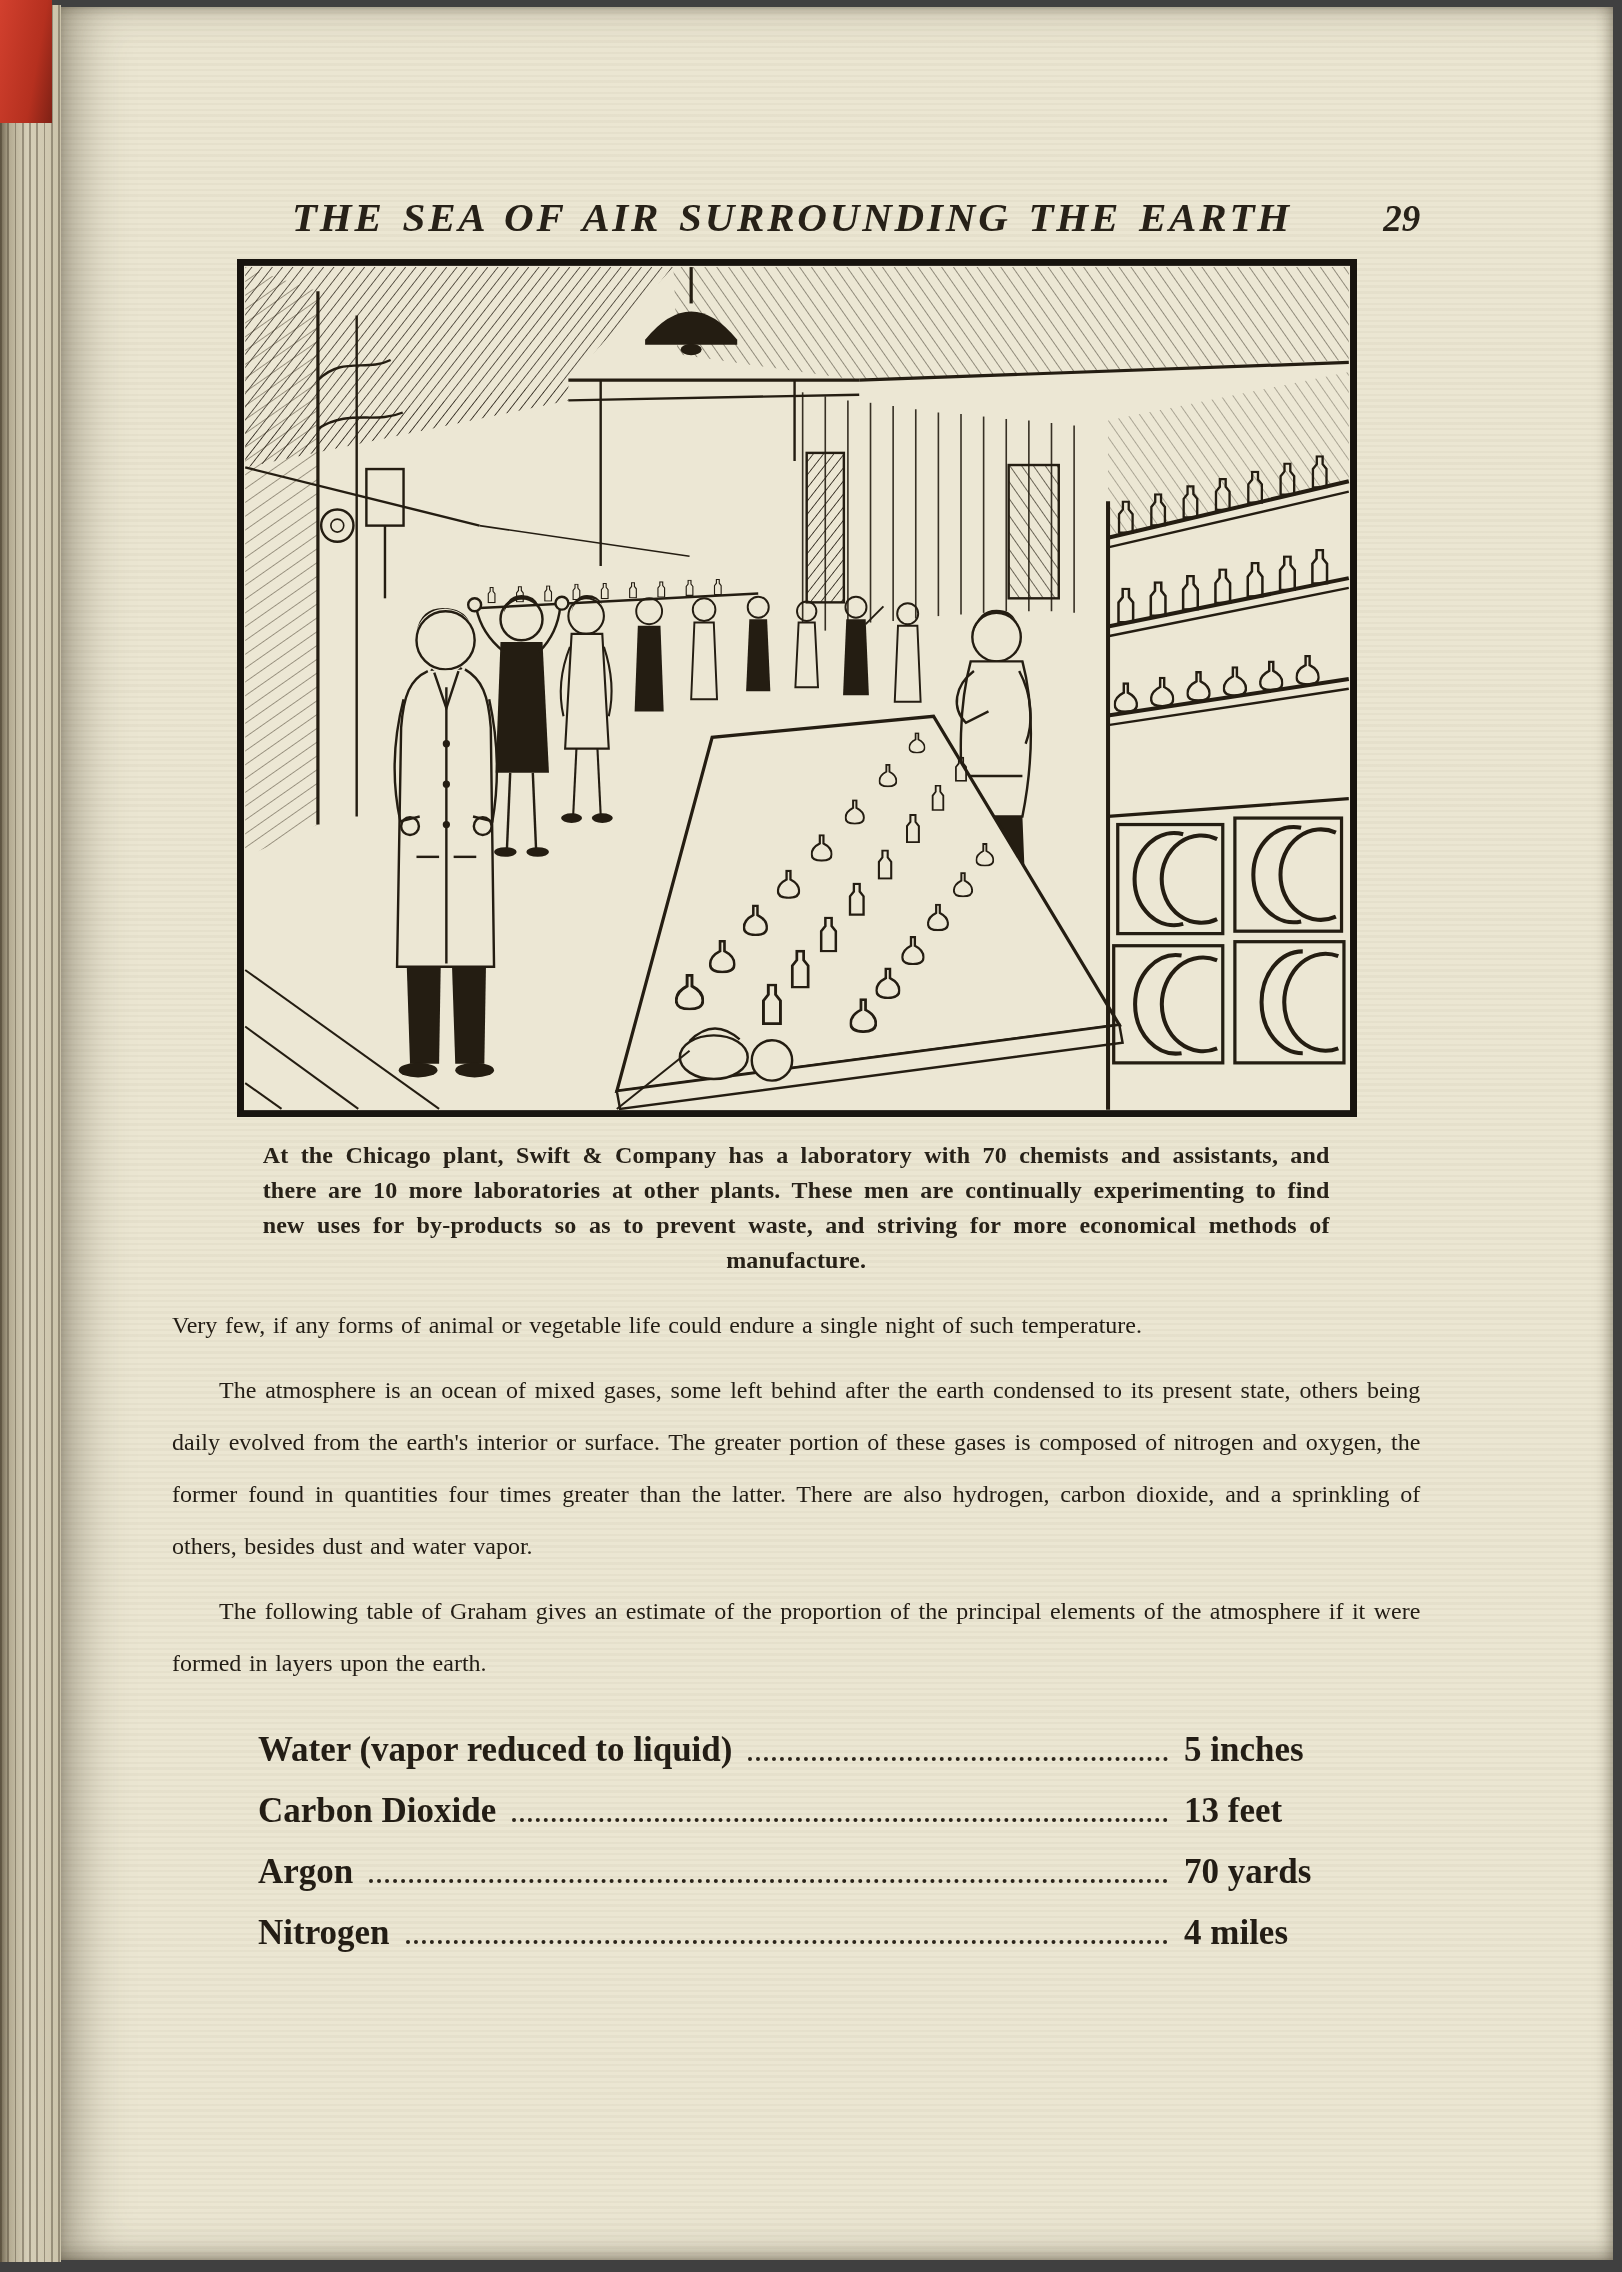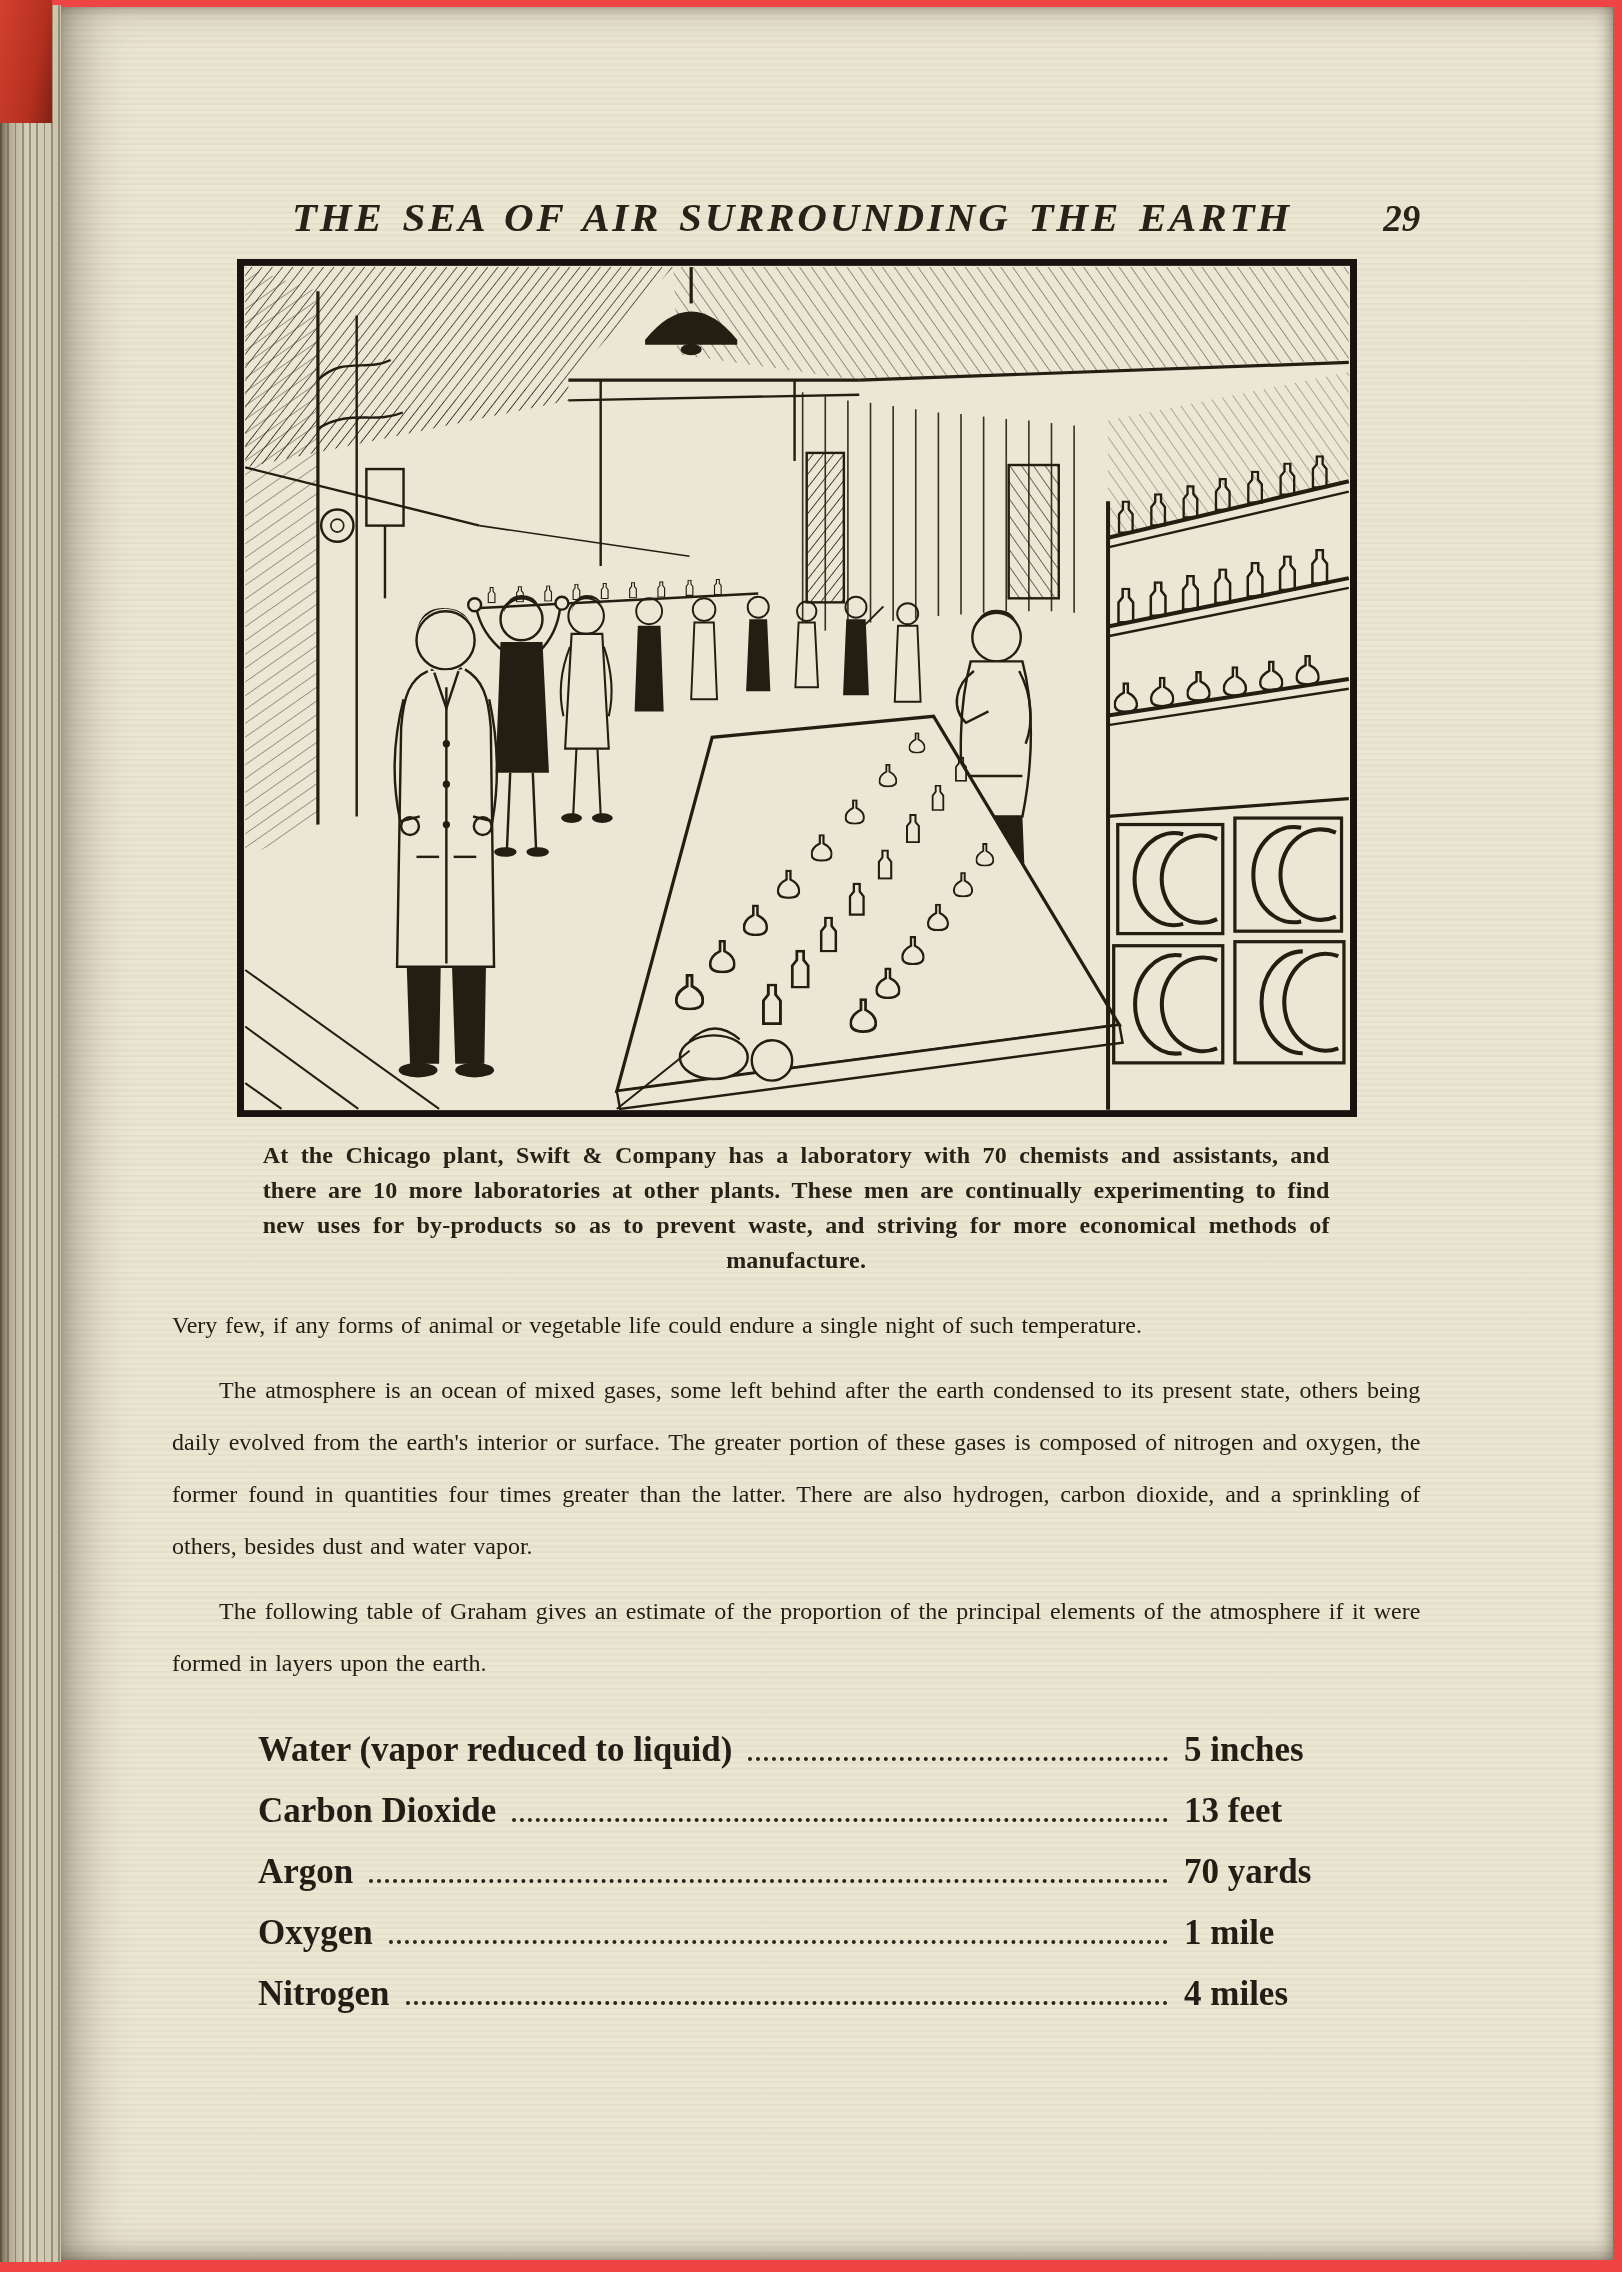--- a/index.html
+++ b/index.html
@@ -1,19 +1,19 @@
 <!DOCTYPE html>
 <html style="font-size:13px"><head>
 <meta charset="utf-8">
 <style>
   * { margin:0; padding:0; box-sizing:border-box; }
   html,body { background:#0a0908; }
   .stage {
     position:relative; width:1623px; height:2273px; overflow:hidden;
-    background:#ef4444; font-family:"Liberation Serif", serif;text-decoration:underline;
+    background:#404040; font-family:"Liberation Serif", serif;text-decoration:underline;
   }
   .page-edges {
     position:absolute; left:0; top:4.8px; bottom:11.3px; width:61px;
     background-image:
       repeating-linear-gradient(90deg, rgba(62,52,36,0.38) 0 1.6px, rgba(0,0,0,0) 1.6px 7.3px),
       linear-gradient(90deg,#6e6450 0,#b5ac93 9.7px,#d6cfb8 27.5px,#cbc3aa 61px);
     background-color:#cfc7ae;
   }
   .cover-red {
     position:absolute; left:0; top:0; width:52px; height:123px;
@@ -338,25 +338,20 @@
           <span class="tlabel">Carbon Dioxide</span>
           <span class="leader"></span>
           <span class="tvalue">13 feet</span>
         </div>
         <div class="trow">
           <span class="tlabel">Argon</span>
           <span class="leader"></span>
           <span class="tvalue">70 yards</span>
         </div>
         <div class="trow">
-          <span class="tlabel">Oxygen</span>
-          <span class="leader"></span>
-          <span class="tvalue">1 mile</span>
-        </div>
-        <div class="trow">
           <span class="tlabel">Nitrogen</span>
           <span class="leader"></span>
           <span class="tvalue">4 miles</span>
         </div>
       </div>
 
     </div>
   </div>
 </div>
 

